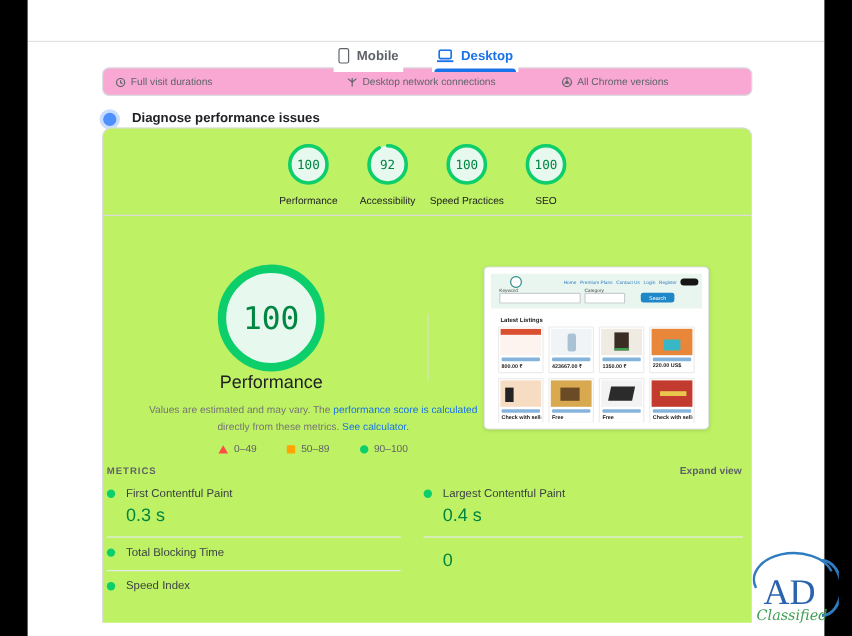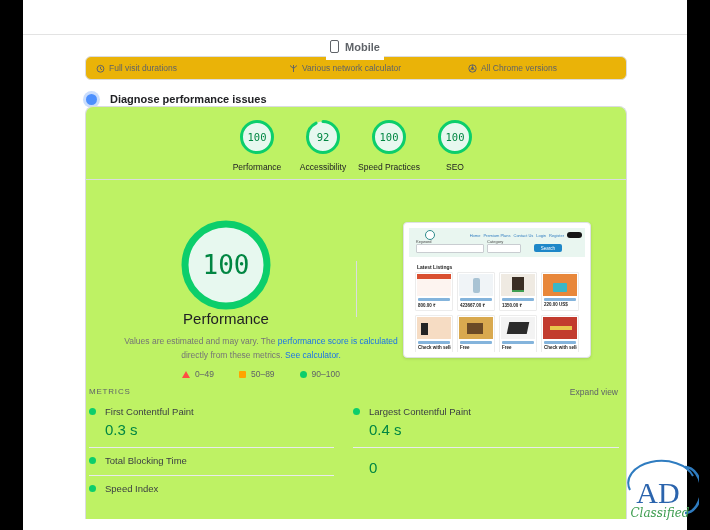--- a/index.html
+++ b/index.html
@@ -12,21 +12,21 @@
 
   
   .tabs{position:absolute;left:23px;right:23px;top:38px;display:flex;justify-content:center;gap:24px;z-index:2;}
   .tab{position:relative;display:flex;align-items:center;gap:6px;font-size:11px;font-weight:700;
        color:#5f6368;padding:2px 4px 7px;background:#fff;cursor:pointer;}
   .tab.active{color:#1a73e8;}
   .tab.active::after{content:'';position:absolute;left:2px;right:2px;bottom:0;height:3px;background:#1a73e8;border-radius:3px 3px 0 0;}
   .phone-ic{width:7px;height:11px;border:1.5px solid #5f6368;border-radius:2px;display:inline-block;}
 
   
-  .env-box{position:absolute;left:85px;top:56px;width:540px;height:22px;border:1px solid #dadce0;border-radius:6px;background:#eab308;}
+  .env-box{position:absolute;left:85px;top:56px;width:540px;height:22px;border:1px solid #dadce0;border-radius:6px;background:#f9a8d4;}
   .env-item{position:absolute;top:0;height:22px;display:flex;align-items:center;gap:4px;font-size:8.5px;color:#5f6368;white-space:nowrap;}
 
   
   .diagnose{position:absolute;left:86px;top:93px;display:flex;align-items:center;gap:13px;}
   .toggle{width:11px;height:11px;border-radius:50%;background:#4d90fe;box-shadow:0 0 0 3px rgba(66,133,244,.28);cursor:pointer;}
   .diagnose-label{font-size:11px;font-weight:700;color:#202124;}
 
   
   .card{position:absolute;left:85px;top:106px;width:540px;height:412px;border:1px solid #dadce0;
         border-bottom:none;border-radius:8px 8px 0 0;background:#bef264;overflow:hidden;}
@@ -69,21 +69,21 @@
   .c1 .ms-img{background:#fdf4f0;} .c1 i{left:0;top:0;right:0;height:5px;background:#d94f30;}
   .c2 .ms-img{background:#f0f4f7;} .c2 i{left:14px;top:4px;width:7px;height:15px;background:#a9c3d4;border-radius:2px;}
   .c3 .ms-img{background:#efeae2;} .c3 i{left:11px;top:3px;width:12px;height:13px;background:#3a2e24;border-bottom:2px solid #3f9e51;}
   .c4 .ms-img{background:#e8873a;} .c4 i{left:10px;top:9px;width:14px;height:9px;background:#39b7c6;border-radius:1px;}
   .c5 .ms-img{background:#f6dcc3;} .c5 i{left:4px;top:6px;width:7px;height:12px;background:#232323;}
   .c6 .ms-img{background:#d9a94f;} .c6 i{left:8px;top:6px;width:16px;height:11px;background:#6b4a26;}
   .c7 .ms-img{background:#f3f3f3;} .c7 i{left:7px;top:5px;width:20px;height:12px;background:#2b2b2b;transform:skewX(-12deg);}
   .c8 .ms-img{background:#c23b2e;} .c8 i{left:7px;top:9px;width:22px;height:4px;background:#e8c64c;}
 
   
-  .metrics-head{position:absolute;left:3px;right:8px;top:280px;display:flex;justify-content:space-between;align-items:flex-start;}
+  .metrics-head{position:absolute;left:3px;right:8px;top:280px;display:flex;justify-content:space-between;align-items:flex-end;font-weight:bold;}
   .metrics-title{font-size:8px;letter-spacing:.8px;color:#5f6368;}
   .expand-view{font-size:8.5px;color:#5f6368;cursor:pointer;}
   .mcol{position:absolute;top:292px;}
   .mcol.l{left:3px;width:245px;} .mcol.r{left:267px;width:266px;}
   .mrow{padding:7px 0 9px;border-bottom:1px solid #e8eaed;}
   .mrow.last{border-bottom:none;}
   .mlabel{display:flex;align-items:center;gap:9px;font-size:9.5px;color:#3c4043;}
   .mval{margin:4px 0 0 16px;font-size:15px;color:#018642;}
 
   
@@ -95,35 +95,42 @@
 <div class="stage">
   <div class="pillar left"></div>
   <div class="pillar right"></div>
   <div class="top-line"></div>
 
   <div class="tabs">
     <div class="tab">
       <span class="phone-ic"></span>
       <span>Mobile</span>
     </div>
+    <div class="tab active">
+      <svg width="14" height="11" viewBox="0 0 14 11">
+        <rect x="2" y="0.8" width="10" height="7" rx="1" fill="none" stroke="#1a73e8" stroke-width="1.4"></rect>
+        <line x1="0" y1="10" x2="14" y2="10" stroke="#1a73e8" stroke-width="1.6"></line>
+      </svg>
+      <span>Desktop</span>
+    </div>
   </div>
 
   <div class="env-box">
     <div class="env-item" style="left:10px;">
       <svg width="9" height="9" viewBox="0 0 9 9">
         <circle cx="4.5" cy="4.8" r="3.4" fill="none" stroke="#5f6368" stroke-width="1"></circle>
         <path d="M4.5 2.8 V4.8 L6 5.8" fill="none" stroke="#5f6368" stroke-width="1"></path>
       </svg>
       <span>Full visit durations</span>
     </div>
     <div class="env-item" style="left:203px;">
       <svg width="9" height="9" viewBox="0 0 9 9">
         <path d="M1 1.5 L4.5 4.5 L8 1.5 M4.5 1 V4.5 M4.5 4.5 V8" fill="none" stroke="#5f6368" stroke-width="1"></path>
       </svg>
-      <span>Various network calculator</span>
+      <span>Desktop network connections</span>
     </div>
     <div class="env-item" style="left:382px;">
       <svg width="9" height="9" viewBox="0 0 9 9">
         <circle cx="4.5" cy="4.5" r="3.7" fill="none" stroke="#5f6368" stroke-width="1"></circle>
         <circle cx="4.5" cy="4.5" r="1.4" fill="#5f6368"></circle>
         <path d="M4.5 0.8 L4.5 3 M1.4 6.6 L3.4 5.4 M7.6 6.6 L5.6 5.4" stroke="#5f6368" stroke-width="0.8"></path>
       </svg>
       <span>All Chrome versions</span>
     </div>
   </div>

